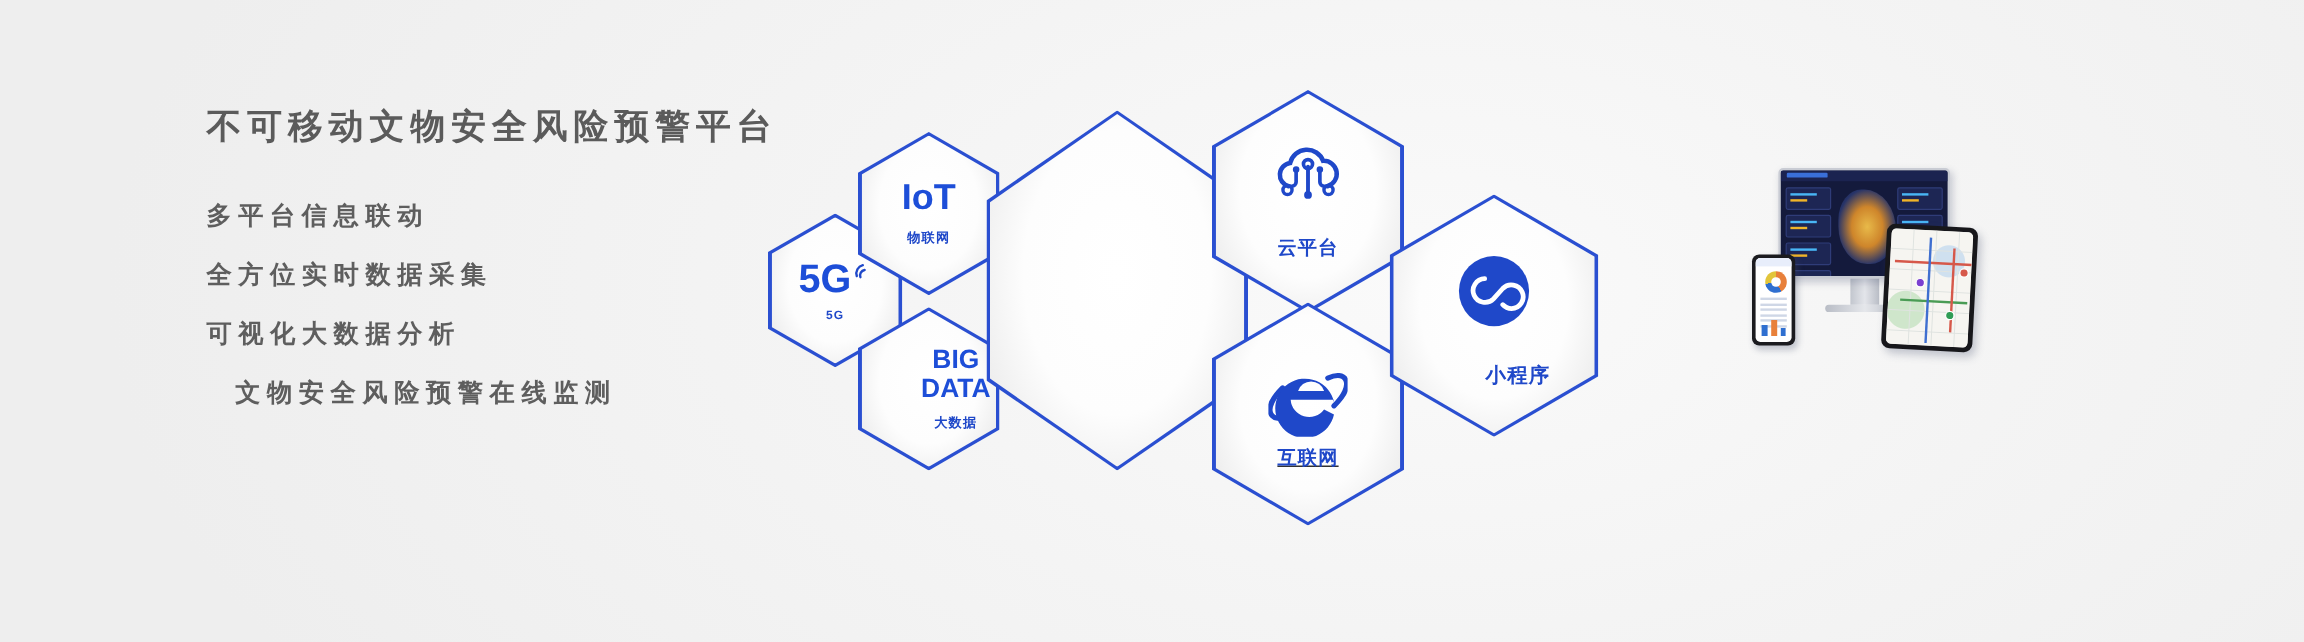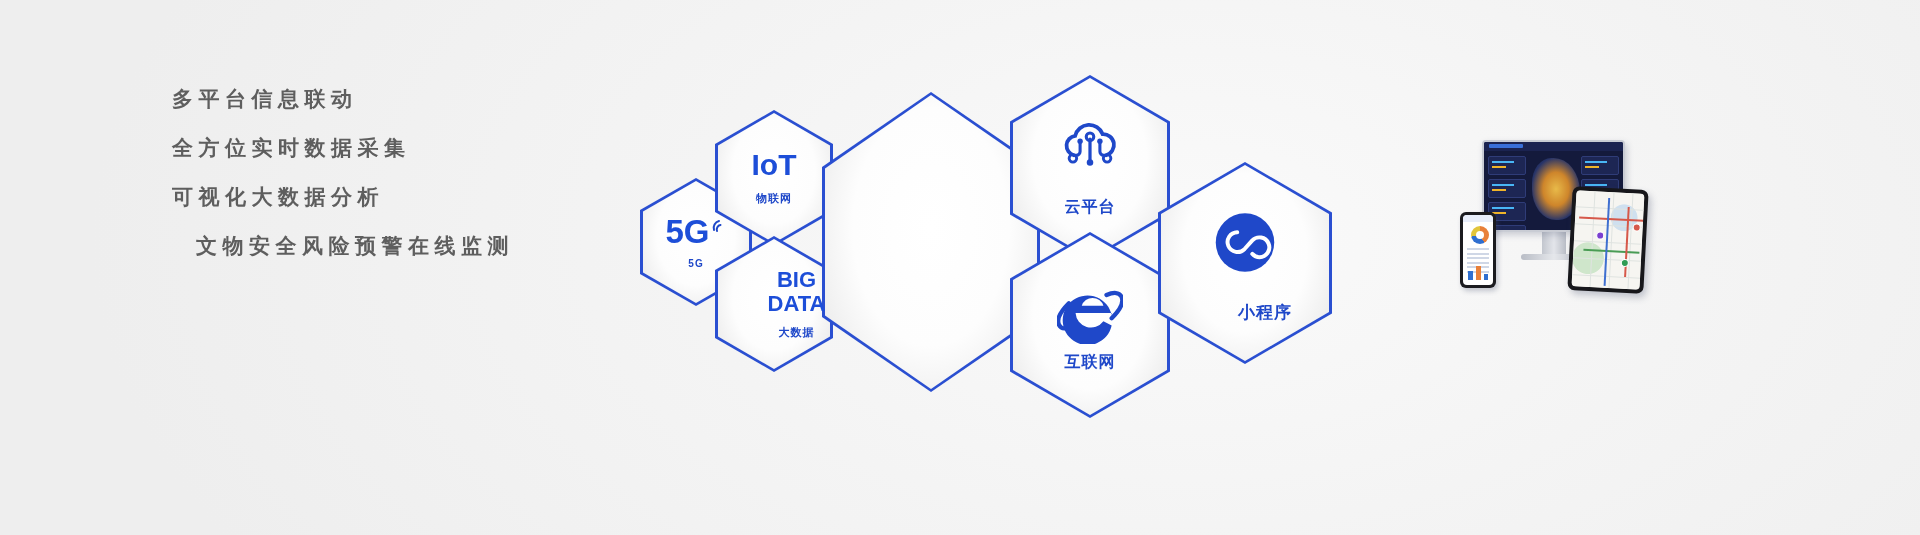--- a/index.html
+++ b/index.html
@@ -95,31 +95,31 @@
 
   
   #hex-5g{left:0px;  top:178px; width:112px; height:128px;}
   #hex-5g .hex-title{font-size:33px;}
   #hex-5g .hex-sub{font-size:10px;margin-top:9px;}
 
   #hex-iot{left:75px; top:110px; width:118px; height:136px;}
   #hex-iot .hex-title{font-size:30px;}
   #hex-iot .hex-sub{font-size:11px;margin-top:10px;font-family:Liberation Serif, serif;}
 
-  #hex-bigdata{left:75px; top:236px; width:118px; height:136px;padding-left:45px;}
+  #hex-bigdata{left:75px; top:256px; width:118px; height:136px;padding-left:45px;}
   #hex-bigdata .hex-title{font-size:22px;line-height:1.08;}
   #hex-bigdata .hex-sub{font-size:11px;margin-top:9px;}
 
   #hex-center{left:182px; top:92px; width:218px; height:300px;}
   #hex-center .hex-shell{filter:drop-shadow(5px 8px 10px rgba(90,100,130,.30));}
 
   #hex-cloud{left:370px; top:75px; width:160px; height:186px;}
   #hex-cloud .hex-sub{font-size:16px;margin-top:20px;}
 
-  #hex-internet{left:370px; top:232px; width:160px; height:186px;}
+  #hex-internet{left:370px; top:252px; width:160px; height:186px;text-decoration:underline;}
   #hex-internet .hex-sub{font-size:16px;margin-top:8px;}
 
   #hex-miniapp{left:518px; top:162px; width:174px; height:202px;}
   #hex-miniapp .hex-sub{font-size:17px;margin-top:12px;margin-left:40px;}
 
   
   .g5-wrap{display:flex;align-items:flex-start;}
   .wave{margin-left:1px;margin-top:4px;}
 
   
@@ -225,20 +225,21 @@
   .cloud-ico{width:72px;height:58px;}
   .ie-ico{width:66px;height:66px;}
   .wechat-ico{width:86px;height:86px;}
 </style>
 </head>
 <body>
 
 <div class="bg-wash"></div>
 
 <div class="left-panel">
+  <h1 class="page-title">不可移动文物安全风险预警平台</h1>
   <ul class="feature-list">
     <li>多平台信息联动</li>
     <li>全方位实时数据采集</li>
     <li>可视化大数据分析</li>
     <li>文物安全风险预警在线监测</li>
   </ul>
 </div>
 
 <div class="hex-cluster">
 

